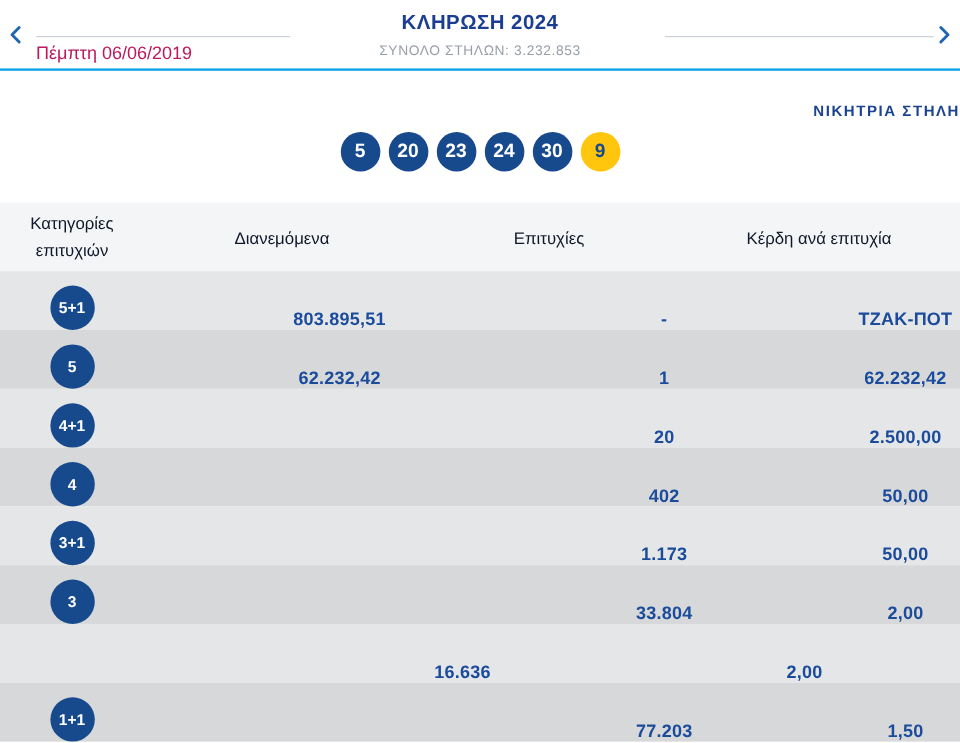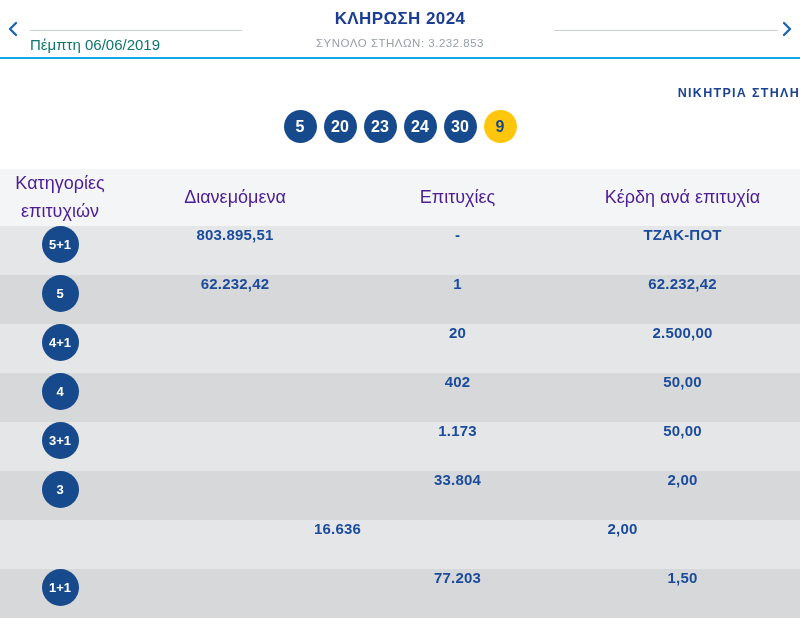--- a/index.html
+++ b/index.html
@@ -28,44 +28,44 @@
 
   .head-center { position: absolute; left: 0; right: 0; top: 9px; text-align: center; }
   .draw-title {
     color: #1c3e92; font-size: 17px; font-weight: bold; letter-spacing: 0.4px;
   }
   .draw-subtitle {
     margin-top: 8px; color: #989ea7; font-size: 11.5px; letter-spacing: 0.5px;
   }
   .draw-date {
     position: absolute; left: 30px; top: 36px;
-    color: #0f766e; font-size: 15px;
+    color: #be185d; font-size: 15px;
   }
 
   
   .winning { text-align: right; padding-top: 27px; }
   .winning-title {
     color: #1b4390; font-size: 12.5px; font-weight: bold; letter-spacing: 1.3px;
   }
   .balls { margin-top: 10px; display: flex; justify-content: center; gap: 7px; }
   .ball {
     width: 33px; height: 33px; border-radius: 50%;
     background: #174a8c; color: #ffffff;
     font-size: 16px; font-weight: bold;
     display: flex; align-items: center; justify-content: center;
   }
   .ball.bonus { background: #ffc60d; color: #174a8c; }
 
   
   .prize-table { margin-top: 26px; }
   .thead {
     display: flex; align-items: center; height: 57px;
-    background: #f4f5f6; color: #4c1d95; font-size: 18px;
-  }
-  .trow { display: flex; align-items: flex-start; height: 49px; }
+    background: #f4f5f6; color: #0f172a; font-size: 14px;
+  }
+  .trow { display: flex; align-items: flex-end; height: 49px; gap: 48px; }
   .trow.light { background: #e5e6e8; }
   .trow.dark  { background: #d7d8da; }
 
   .cell { text-align: center; }
   .c1 { width: 120px; }
   .c2 { width: 230px; }
   .c3 { width: 215px; }
   .c4 { flex: 1; }
   .thead .c1 { padding: 0 10px; line-height: 1.55; }
 

